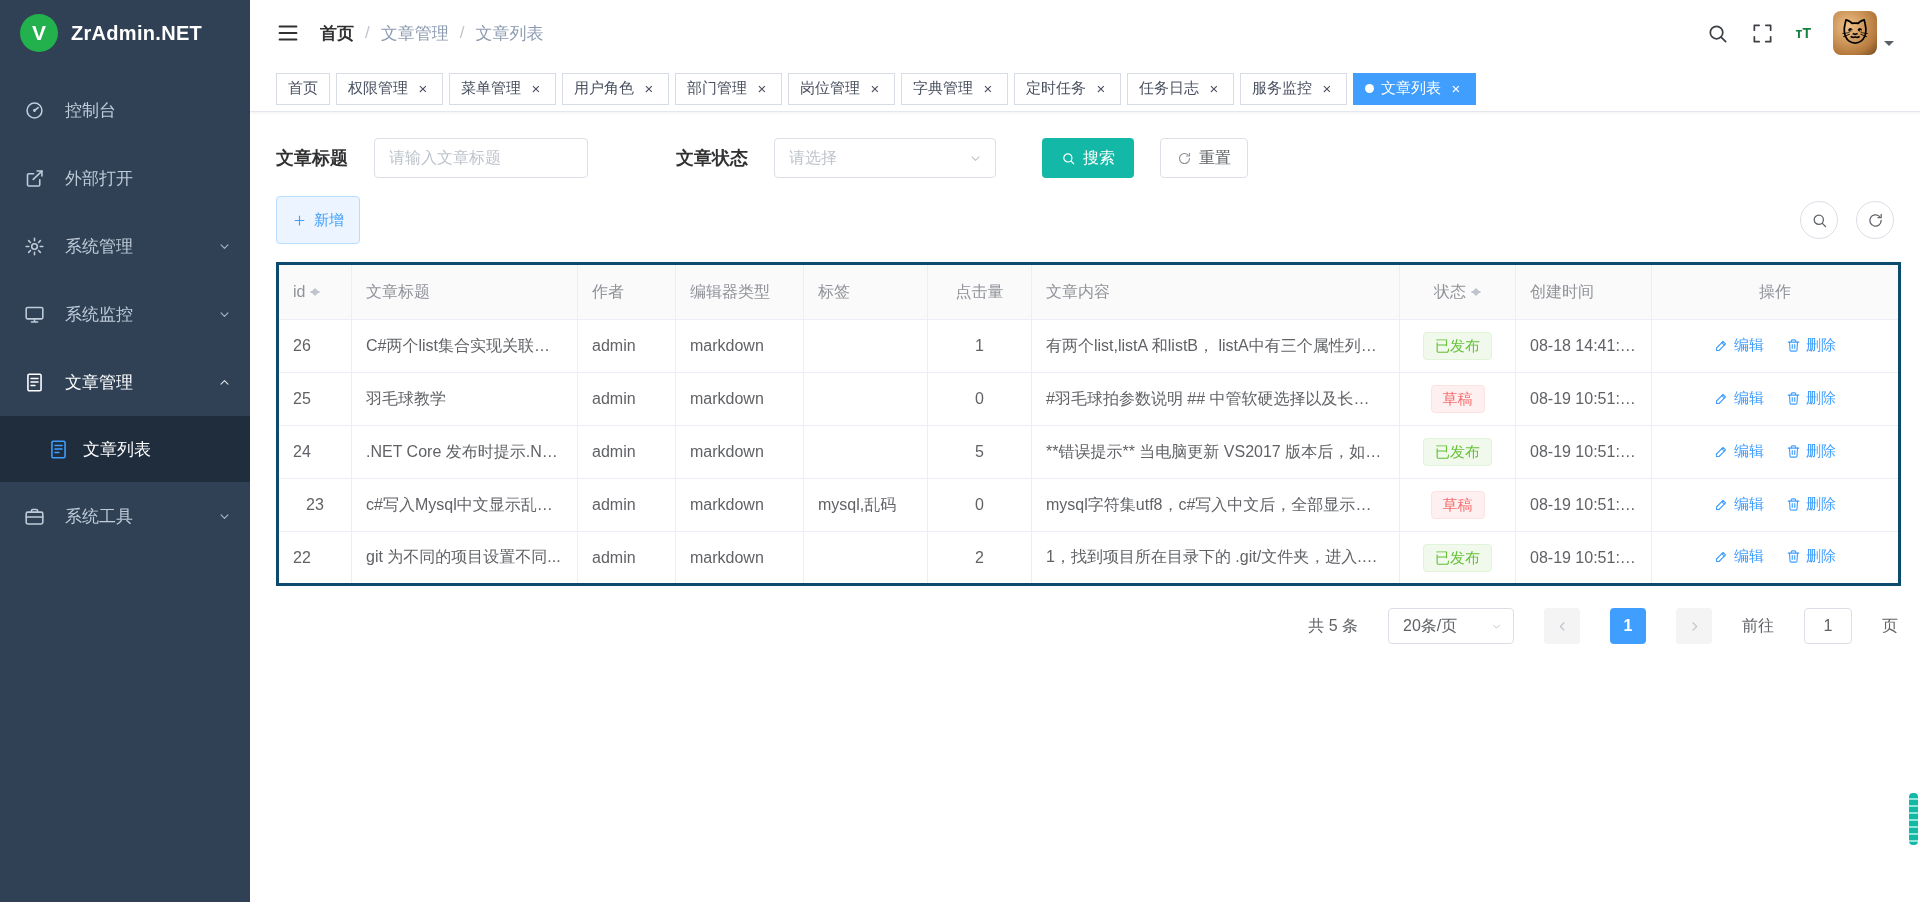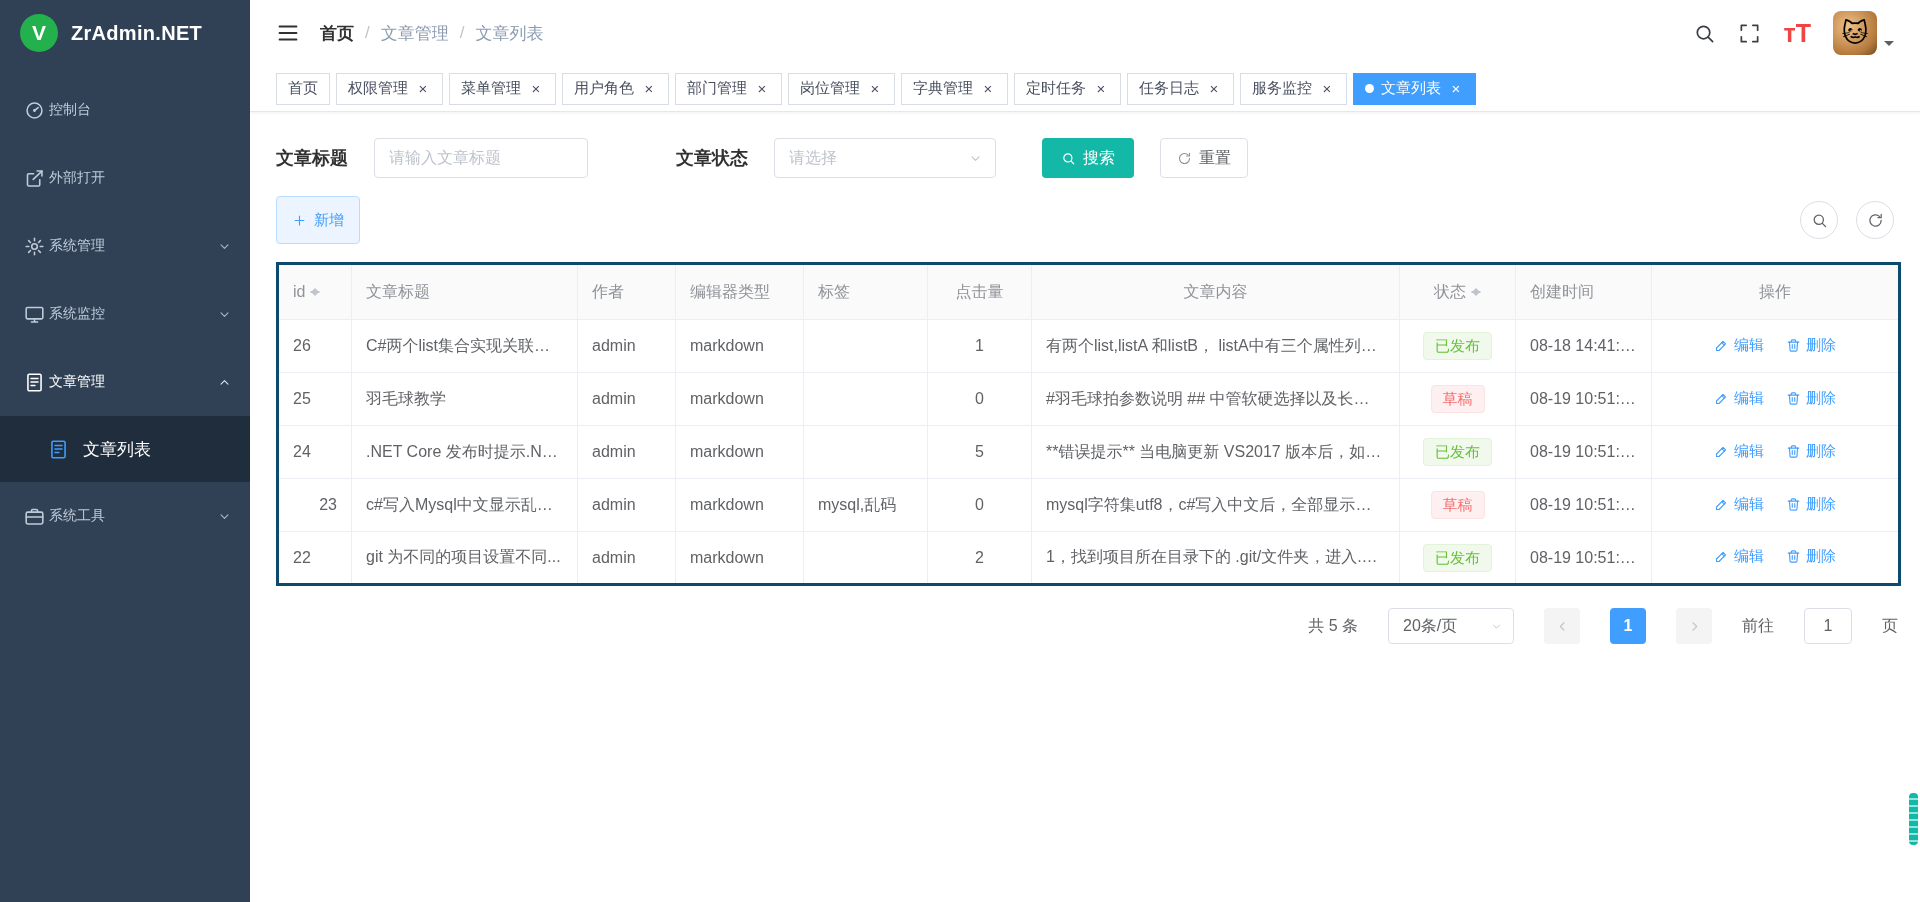--- a/index.html
+++ b/index.html
@@ -6,21 +6,21 @@
   html,body { width:1920px; height:902px; overflow:hidden; background:#fff;
     font-family:"Liberation Sans","DejaVu Sans",sans-serif; }
   .app { display:flex; height:100%; }
 
   
   .sidebar { width:250px; flex-shrink:0; background:#304156; color:#bfcbd9; display:flex; flex-direction:column; }
   .logo-row { height:66px; display:flex; align-items:center; gap:13px; padding:0 20px; cursor:pointer; }
   .logo-circle { width:38px; height:38px; border-radius:50%; background:#22b14c; color:#fff; display:flex; align-items:center; justify-content:center; font-size:21px; font-weight:700; }
   .logo-title { color:#fff; font-size:20px; font-weight:700; letter-spacing:.3px; }
   .menu { flex:1; padding-top:10px; }
-  .menu-item { height:68px; display:flex; align-items:center; gap:4px; padding:0 18px 0 24px; font-size:14px; cursor:pointer; }
+  .menu-item { height:68px; display:flex; align-items:center; gap:20px; padding:0 18px 0 24px; font-size:17px; cursor:pointer; }
   .menu-item .mi-label { flex:1; }
   .menu-item.expanded { color:#fff; }
   .submenu-item { height:66px; display:flex; align-items:center; gap:14px; padding-left:48px; font-size:17px; cursor:pointer; }
   .submenu-item.active { background:#1f2d3d; color:#fff; }
   .submenu-item .svg-icon { color:#409eff; }
   .svg-icon { display:inline-flex; width:21px; height:21px; flex-shrink:0; }
   .svg-icon svg { width:100%; height:100%; }
   .svg-icon.sm { width:15px; height:15px; }
   .mi-arrow { width:15px; height:15px; opacity:.85; }
 
@@ -28,21 +28,21 @@
   .main { flex:1; display:flex; flex-direction:column; min-width:0; }
   .topbar { height:66px; display:flex; align-items:center; padding:0 26px; background:#fff; }
   .hamburger { width:24px; height:24px; color:#303133; cursor:pointer; margin-right:20px; }
   .breadcrumb { display:flex; align-items:center; gap:11px; font-size:17px; }
   .crumb-home { color:#303133; font-weight:600; cursor:pointer; }
   .crumb-sep { color:#c0c4cc; }
   .crumb { color:#8c9bb0; cursor:pointer; }
   .crumb.current { cursor:default; }
   .topbar-right { margin-left:auto; display:flex; align-items:center; gap:22px; }
   .top-icon { width:23px; height:23px; color:#3c4046; cursor:pointer; }
-  .font-size-glyph { font-size:25px; color:#ef4444; font-weight:600; cursor:pointer; }
+  .font-size-glyph { font-size:14px; color:#15803d; font-weight:600; cursor:pointer; }
   .user-dropdown { display:flex; align-items:flex-end; gap:7px; cursor:pointer; }
   .avatar { width:44px; height:44px; border-radius:8px; background:radial-gradient(circle at 35% 35%, #f0c187, #b5793c 70%, #6e4a22); display:flex; align-items:center; justify-content:center; font-size:26px; }
   .caret-down { width:0; height:0; border:5px solid transparent; border-top-color:#5a5e66; margin-bottom:4px; }
 
   
   .tagsbar { height:46px; display:flex; align-items:center; gap:6px; padding:0 26px; background:#fff; border-bottom:1px solid #e4e7ed; box-shadow:0 1px 3px rgba(0,0,0,.06); }
   .tag { height:32px; display:inline-flex; align-items:center; gap:7px; padding:0 11px; border:1px solid #d8dce5; background:#fff; color:#495060; font-size:15px; cursor:pointer; white-space:nowrap; }
   .tag.active { background:#409eff; border-color:#409eff; color:#fff; }
   .tag-dot { width:9px; height:9px; border-radius:50%; background:#fff; }
   .tag-close { font-size:15px; line-height:15px; width:16px; height:16px; text-align:center; border-radius:50%; }
@@ -370,21 +370,21 @@
                 </span></th>
               <th style="text-align:left"><span class="th-inner">
                   <span>编辑器类型</span>
                 </span></th>
               <th style="text-align:left"><span class="th-inner">
                   <span>标签</span>
                 </span></th>
               <th style="text-align:center"><span class="th-inner">
                   <span>点击量</span>
                 </span></th>
-              <th style="text-align:center"><span class="th-inner">
+              <th style="text-align:left"><span class="th-inner">
                   <span>文章内容</span>
                 </span></th>
               <th style="text-align:center"><span class="th-inner">
                   <span>状态</span>
                   <span class="sort">
                     <i class="up"></i>
                     <i class="dn"></i>
                   </span>
                 </span></th>
               <th style="text-align:left"><span class="th-inner">
@@ -480,21 +480,21 @@
                       <path d="M3.5 6.5h17"></path>
                       <path d="M8.5 6V4.5A1.5 1.5 0 0 1 10 3h4a1.5 1.5 0 0 1 1.5 1.5V6"></path>
                       <path d="M5.5 6.5l1 13a1.5 1.5 0 0 0 1.5 1.4h8a1.5 1.5 0 0 0 1.5-1.4l1-13"></path>
                       <path d="M10 10.5v6M14 10.5v6"></path>
                     </svg>
                   </span>
                   <span>删除</span>
                 </a></td>
             </tr>
             <tr>
-              <td style="text-align:right">23</td>
+              <td style="text-align:center">23</td>
               <td style="text-align:center">c#写入Mysql中文显示乱码 ...</td>
               <td style="text-align:left">admin</td>
               <td style="text-align:left">markdown</td>
               <td style="text-align:left">mysql,乱码</td>
               <td style="text-align:center">0</td>
               <td style="text-align:left">mysql字符集utf8，c#写入中文后，全部显示成? ...</td>
               <td style="text-align:center"><span class="badge danger">草稿</span></td>
               <td>08-19 10:51:25</td>
               <td style="text-align:center"><a class="link">
                   <span class="svg-icon ">

